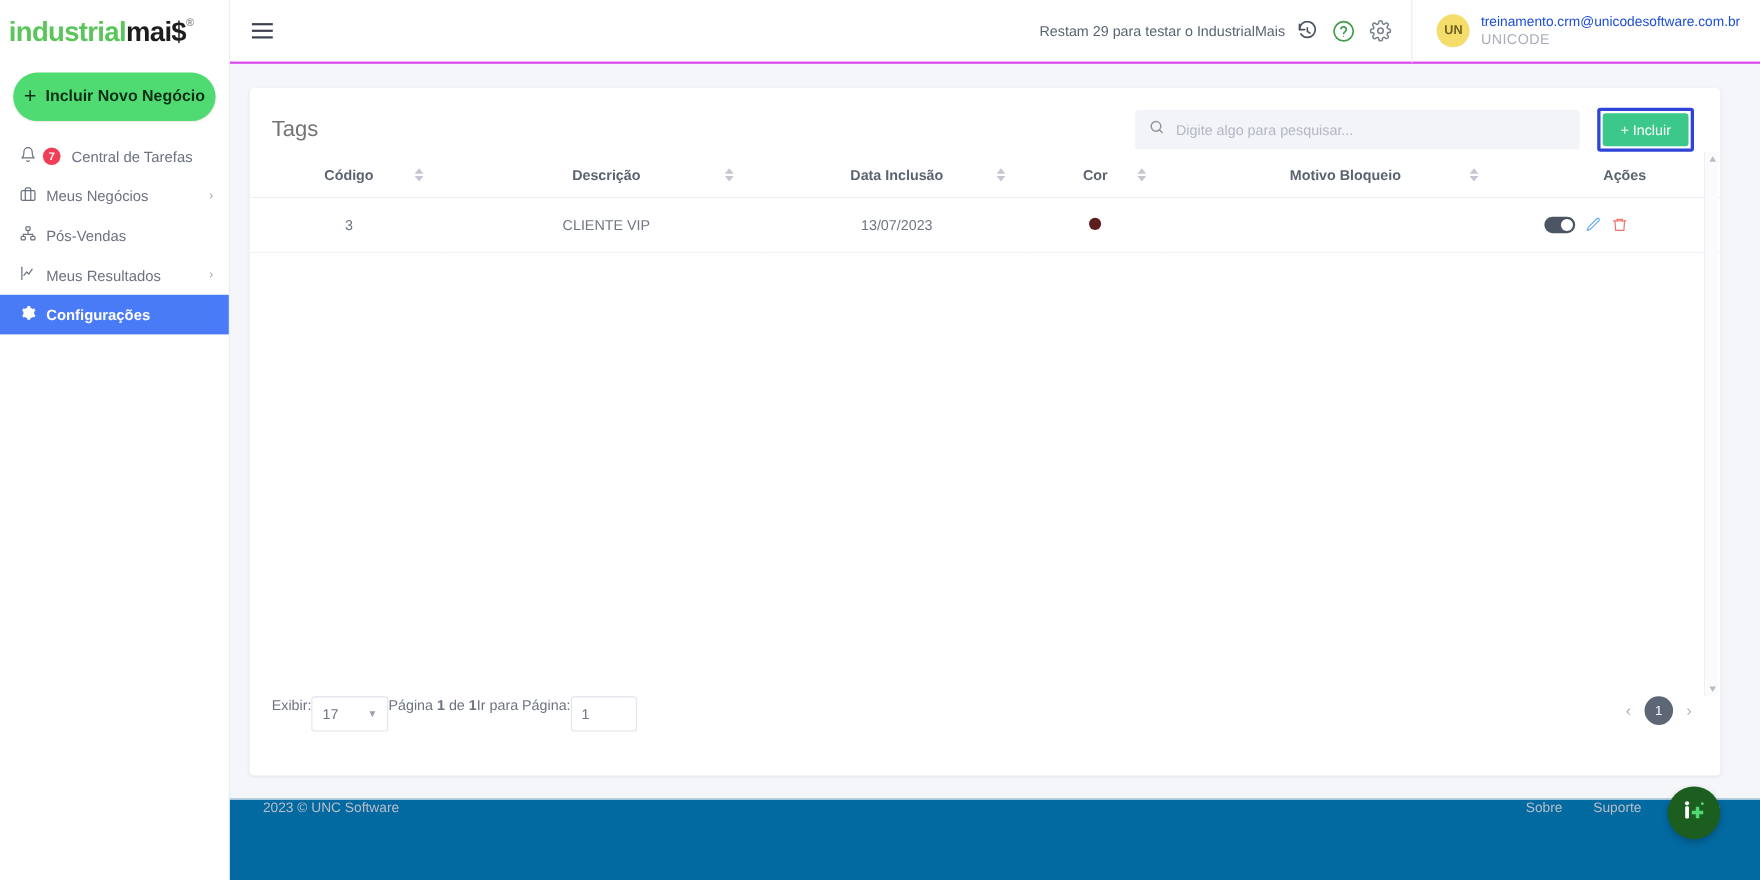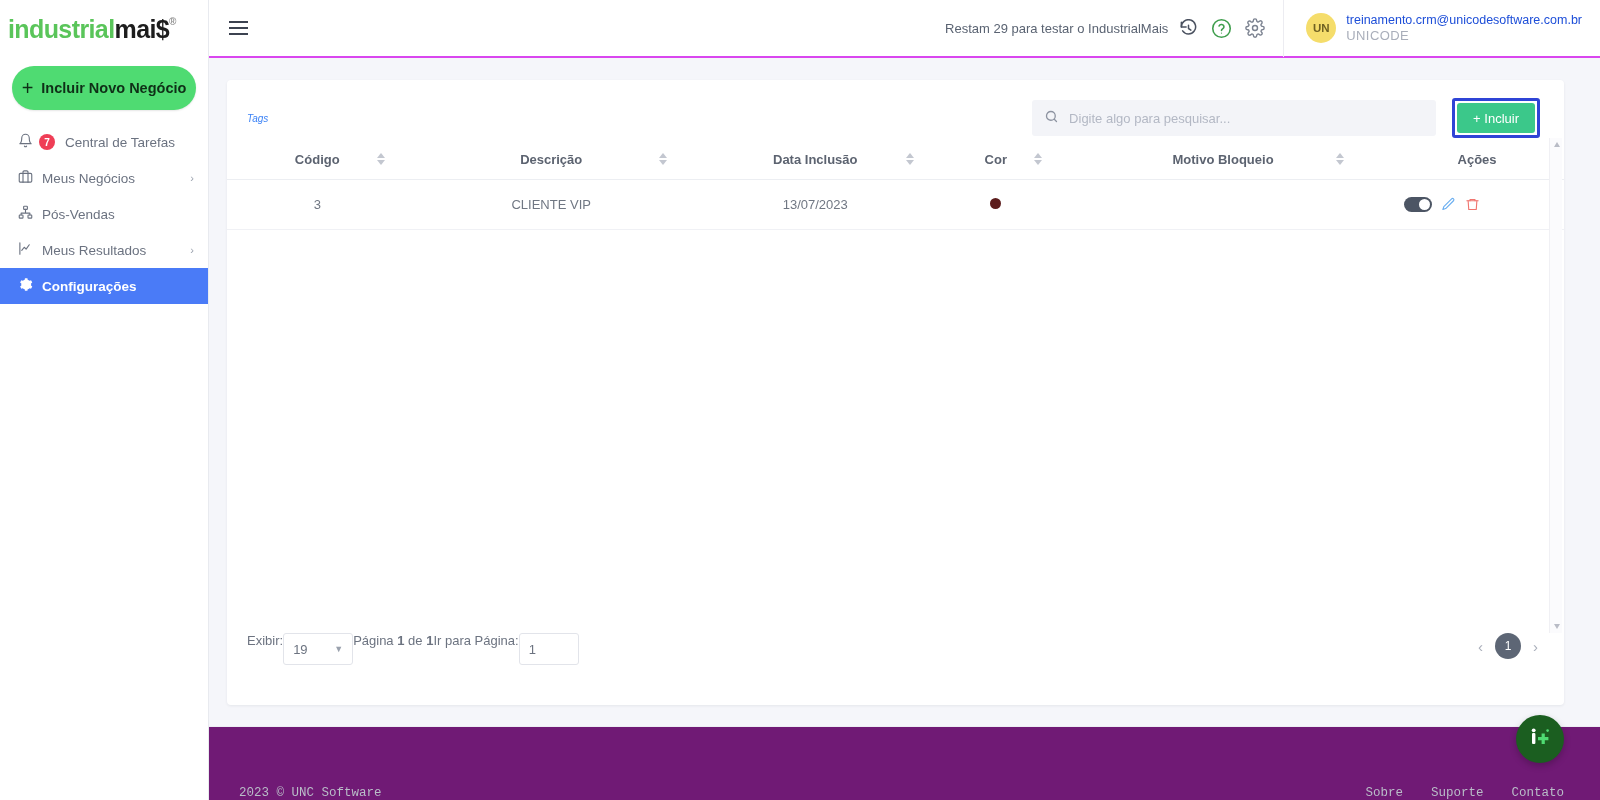--- a/index.html
+++ b/index.html
@@ -92,21 +92,21 @@
   .card {
     background: #ffffff; border-radius: 4px;
     box-shadow: 0 1px 3px rgba(20,25,40,.07);
     height: 625px; display: flex; flex-direction: column;
     position: relative;
   }
   .card-head {
     display: flex; align-items: center;
     padding: 18px 20px 0 20px; gap: 16px;
   }
-  .card-title { font-size: 10px; color: #3b82f6; font-style: italic; }
+  .card-title { font-size: 20px; color: #737373; }
   .head-spacer { flex: 1; }
   .search {
     width: 404px; height: 36px; background: #f3f4f8;
     border-radius: 3px; display: flex; align-items: center; gap: 10px;
     padding: 0 12px;
   }
   .search input {
     flex: 1; border: none; background: transparent; outline: none;
     font-size: 13px; color: #4b5260; font-family: inherit;
   }
@@ -190,23 +190,23 @@
   .pg-nav { display: flex; align-items: center; gap: 12px; }
   .pg-arrow { font-size: 15px; color: #a9aeba; cursor: pointer; }
   .pg-cur {
     width: 26px; height: 26px; border-radius: 50%; background: #5d6675;
     color: #ffffff; font-size: 12px;
     display: flex; align-items: center; justify-content: center; cursor: pointer;
   }
 
   
   .footer {
-    height: 74px; display: flex; align-items: flex-end;
+    height: 74px; display: flex; align-items: flex-start;
     padding: 0 36px 0 30px; border-top: 1px solid #eceef3;
-    background: #701a75; position: relative; font-family: Liberation Mono, monospace;
+    background: #0369a1; position: relative;
   }
   .copyright { font-size: 12.5px; color: #b9bdc8; }
   .foot-spacer { flex: 1; }
   .foot-links { display: flex; gap: 28px; }
   .foot-links a { font-size: 12.5px; color: #b9bdc8; text-decoration: none; cursor: pointer; }
   .fab {
     position: absolute; right: 36px; top: -12px;
     width: 48px; height: 48px; border-radius: 50%;
     background: #1b5e20; cursor: pointer;
     display: flex; align-items: center; justify-content: center;
@@ -443,21 +443,21 @@
               </div>
             <div class="arw dn">
                 <i></i>
               </div>
           </div>
         </div>
 
         <div class="pager">
           <span class="pg-label">Exibir:</span>
           <div class="select-box">
-            <span>19</span>
+            <span>17</span>
             <span class="cv">▼</span>
           </div>
           <span class="pg-label">
             <span>Página</span>
             <b>1</b>
             <span>de</span>
             <b>1</b>
           </span>
           <span class="pg-label">Ir para Página:</span>
           <input class="page-input" type="text" value="1" style="">

